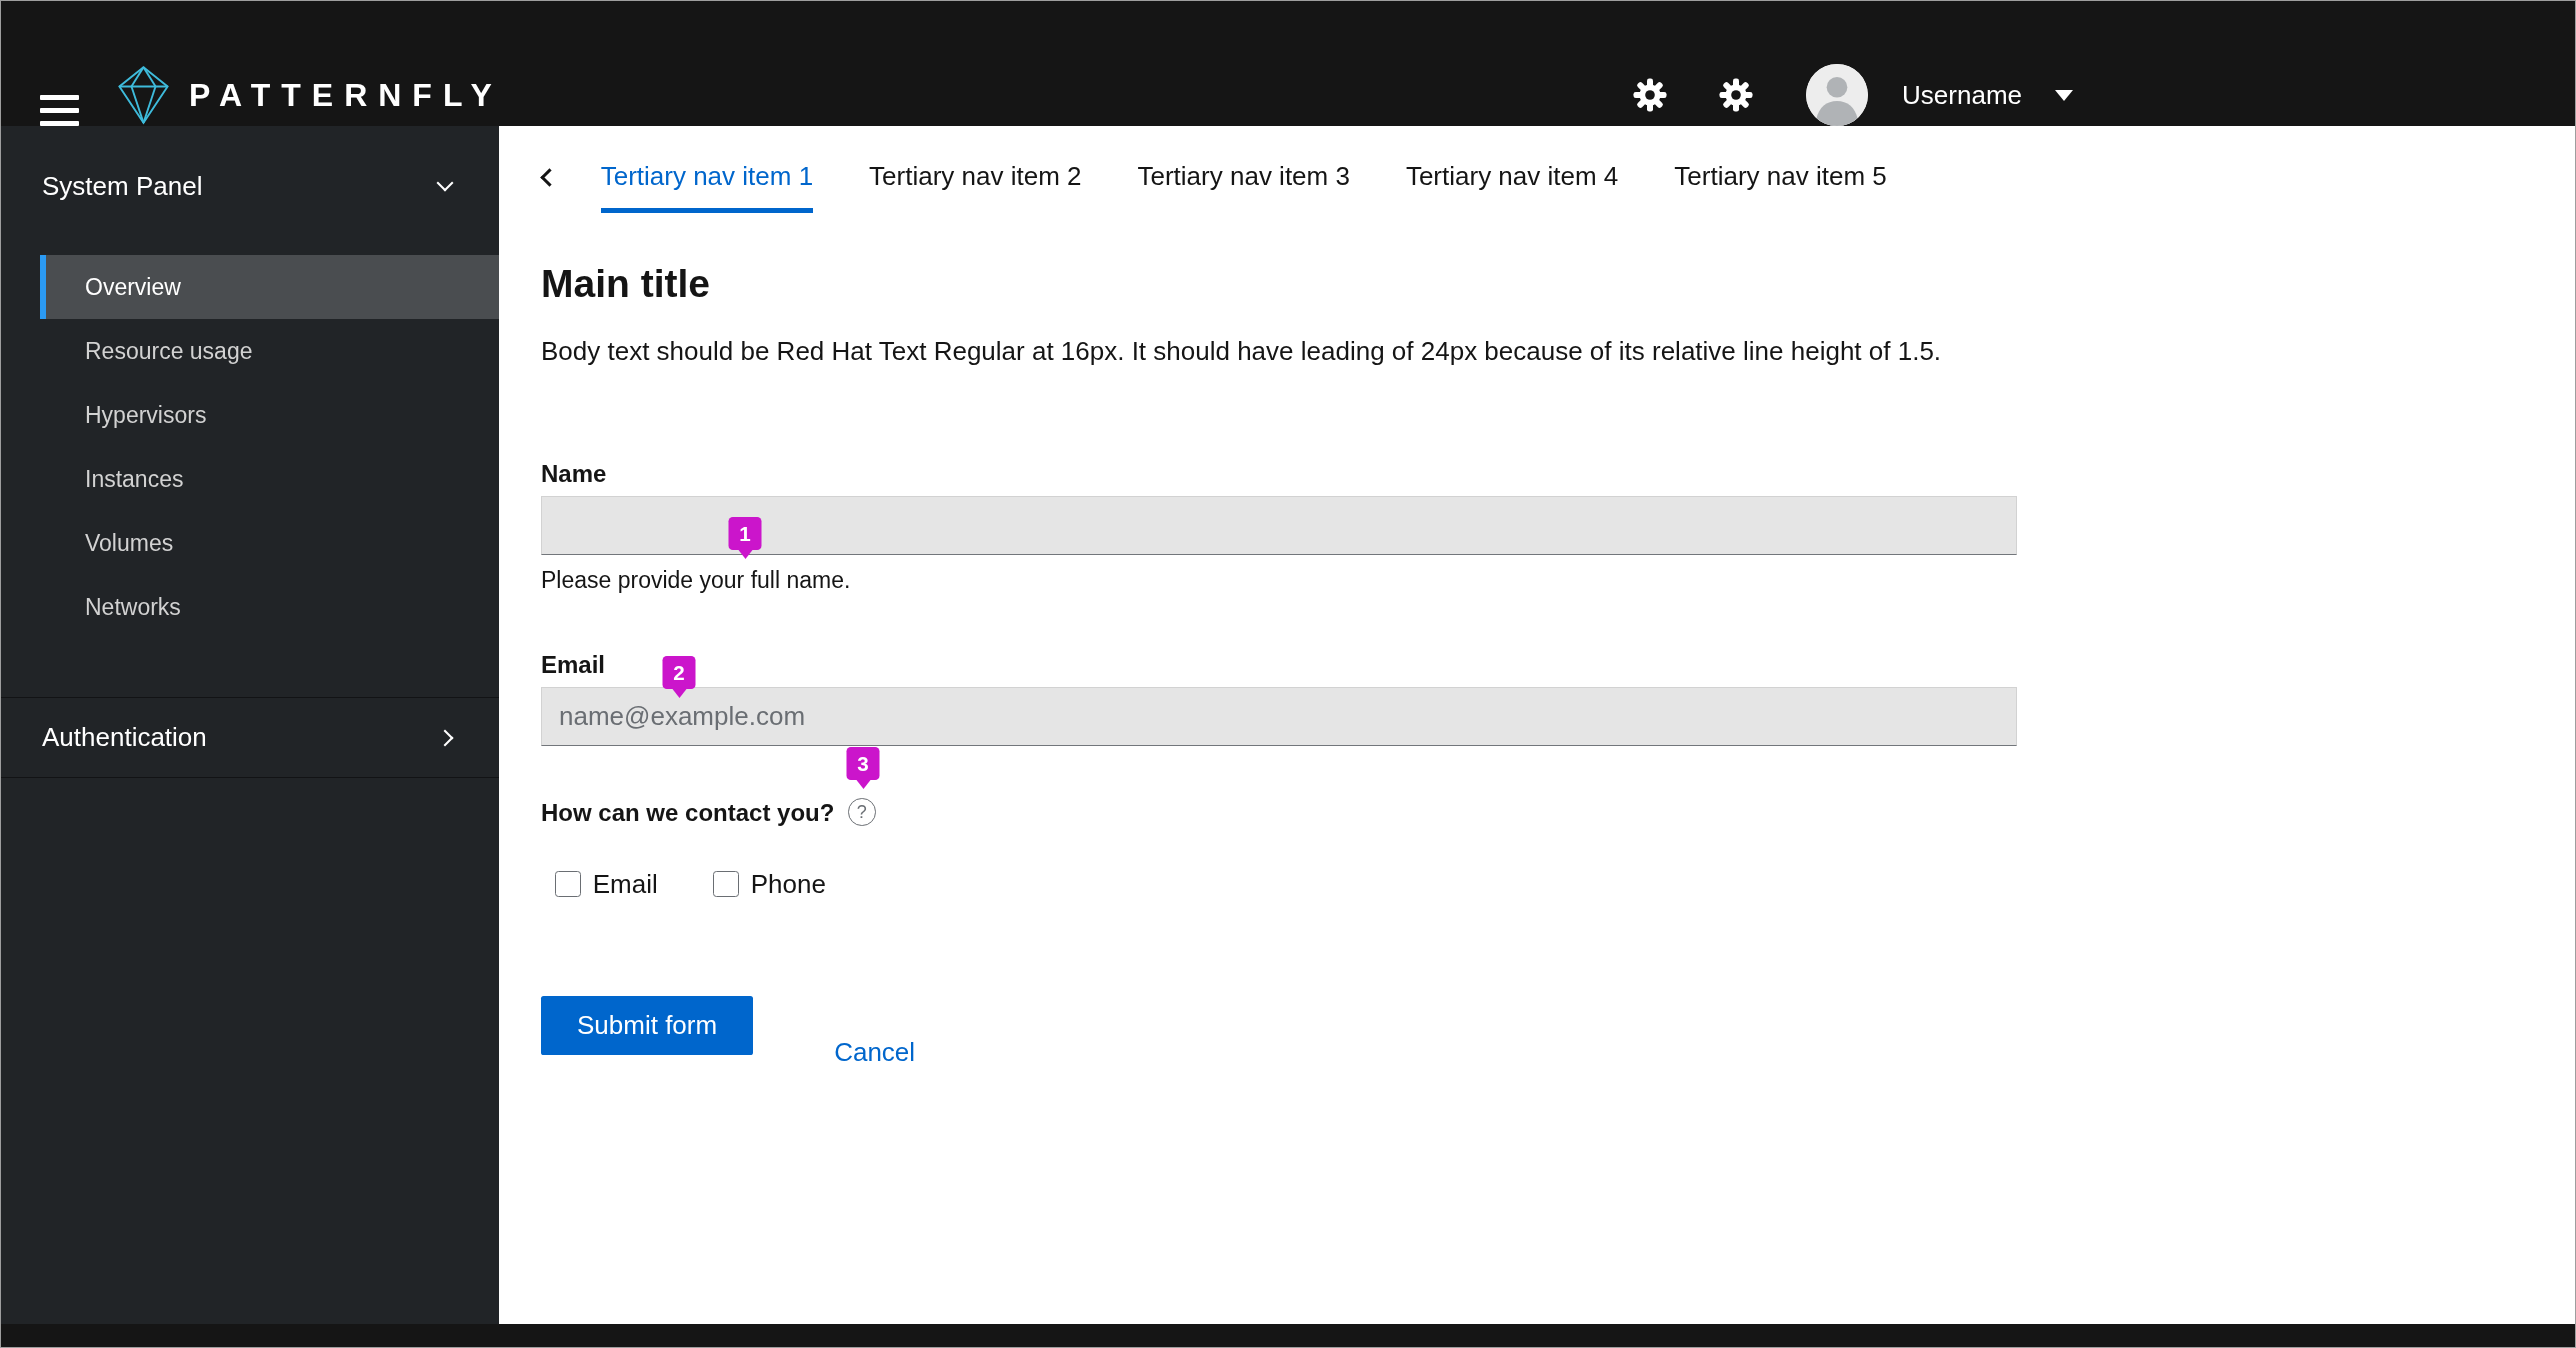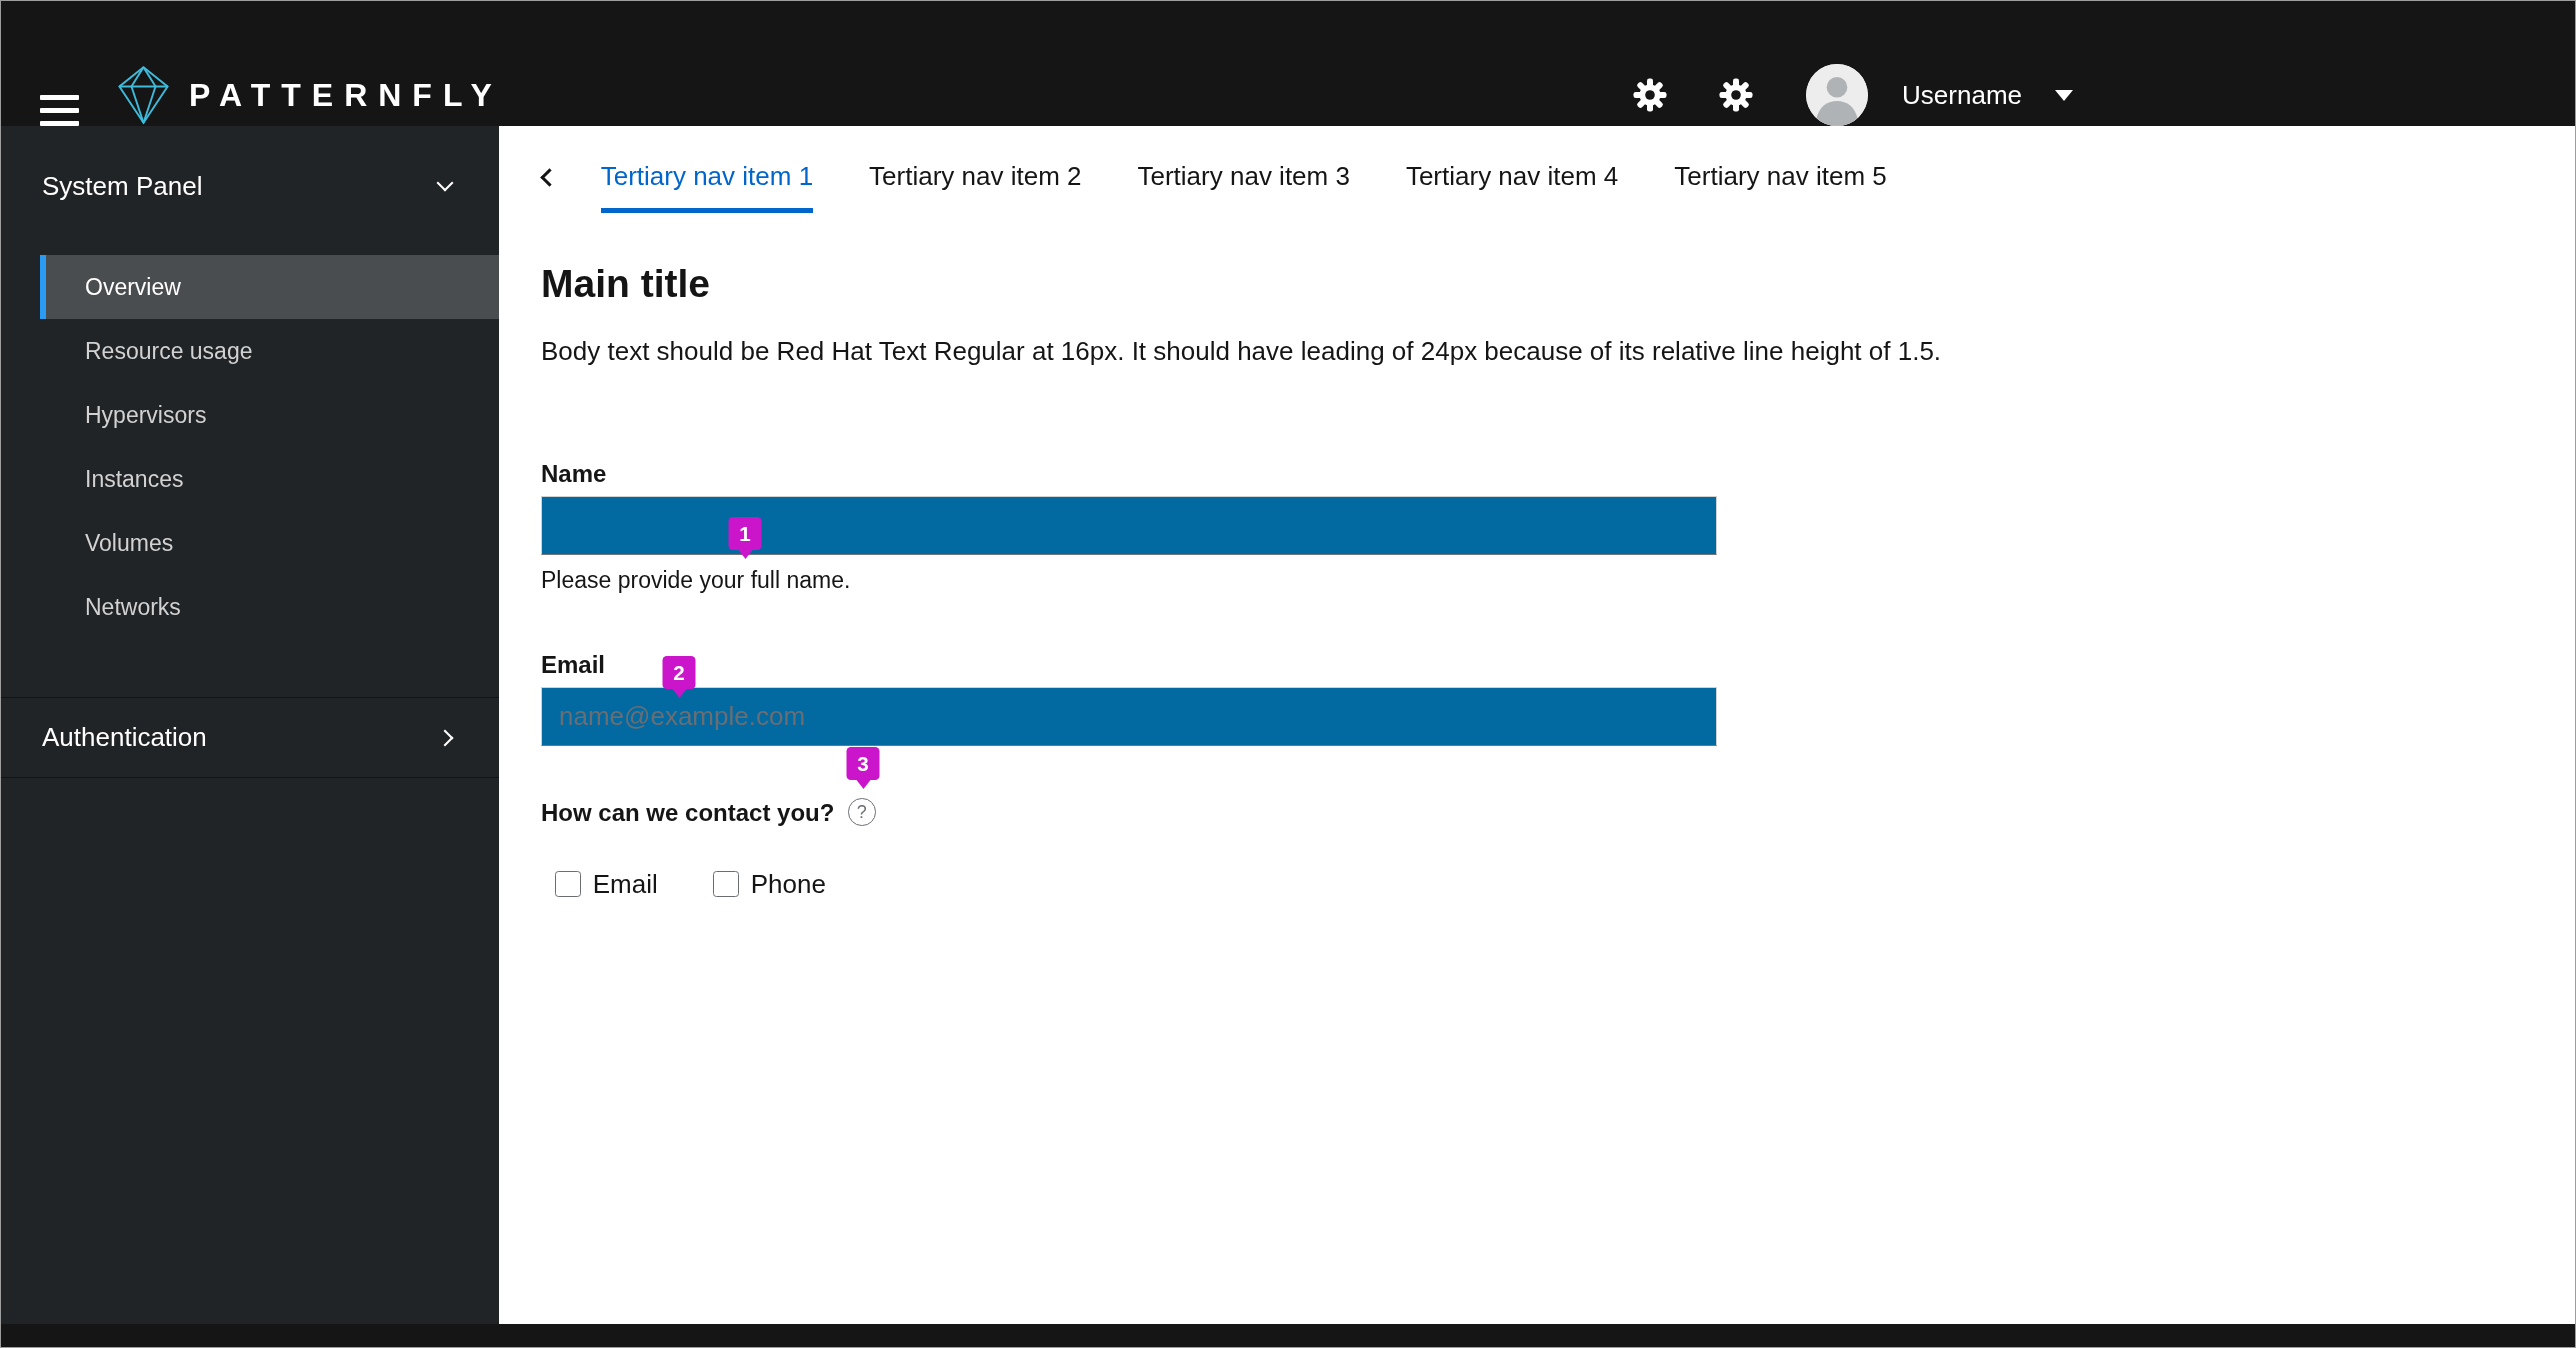--- a/index.html
+++ b/index.html
@@ -84,23 +84,23 @@
   }
   .tab.active{ color:#0066cc; border-bottom-color:#0066cc; }
 
   .page-title{ margin-top:48px; font-size:39px; line-height:45px; font-weight:700; color:#151515; }
   .body-text{ margin-top:26px; font-size:26px; line-height:39px; color:#151515; max-width:1889px; }
 
   
   .form{ margin-top:88px; position:relative; width:1314px; }
   .field-label{ font-size:24px; line-height:29px; font-weight:700; color:#151515; }
   .text-input{
-    display:block; width:1176px; height:59px; margin-top:7.7px;
+    display:block; width:1476px; height:59px; margin-top:7.7px;
     border:0.9px solid #d2d2d2; border-bottom:1.7px solid #72767b;
-    font-size:26px; color:#151515; padding:0 17px; background:#0369a1;
+    font-size:26px; color:#151515; padding:0 17px; background:#e5e5e5;
     font-family:"Liberation Sans", sans-serif; outline:none;
   }
   .text-input::placeholder{ color:#6a6e73; }
   .helper-text{ margin-top:11px; font-size:23px; line-height:28px; color:#151515; }
   .mt-email{ margin-top:56px; }
   .contact-label{ margin-top:51px; line-height:31px; display:flex; align-items:center; }
   .help-icon{
     width:27.5px; height:27.5px; border:1.7px solid #6a6e73; border-radius:50%;
     color:#6a6e73; font-size:18px; font-weight:400; display:inline-flex;
     align-items:center; justify-content:center; margin-left:13.7px; cursor:pointer; flex:none;
@@ -263,20 +263,24 @@
           <span class="checkbox-item">
             <input type="checkbox" id="cb-email" style="">
             <label for="cb-email">Email</label>
           </span>
           <span class="checkbox-item">
             <input type="checkbox" id="cb-phone" style="">
             <label for="cb-phone">Phone</label>
           </span>
         </div>
 
+        <div class="actions">
+          <button class="btn-primary" type="button">Submit form</button>
+          <a class="link-cancel" href="#">Cancel</a>
+        </div>
 
         <div class="pin pin1">1</div>
         <div class="pin pin2">2</div>
         <div class="pin pin3">3</div>
 
       </form>
     </main>
   </div>
 
   <div class="bottom-bar"></div>

